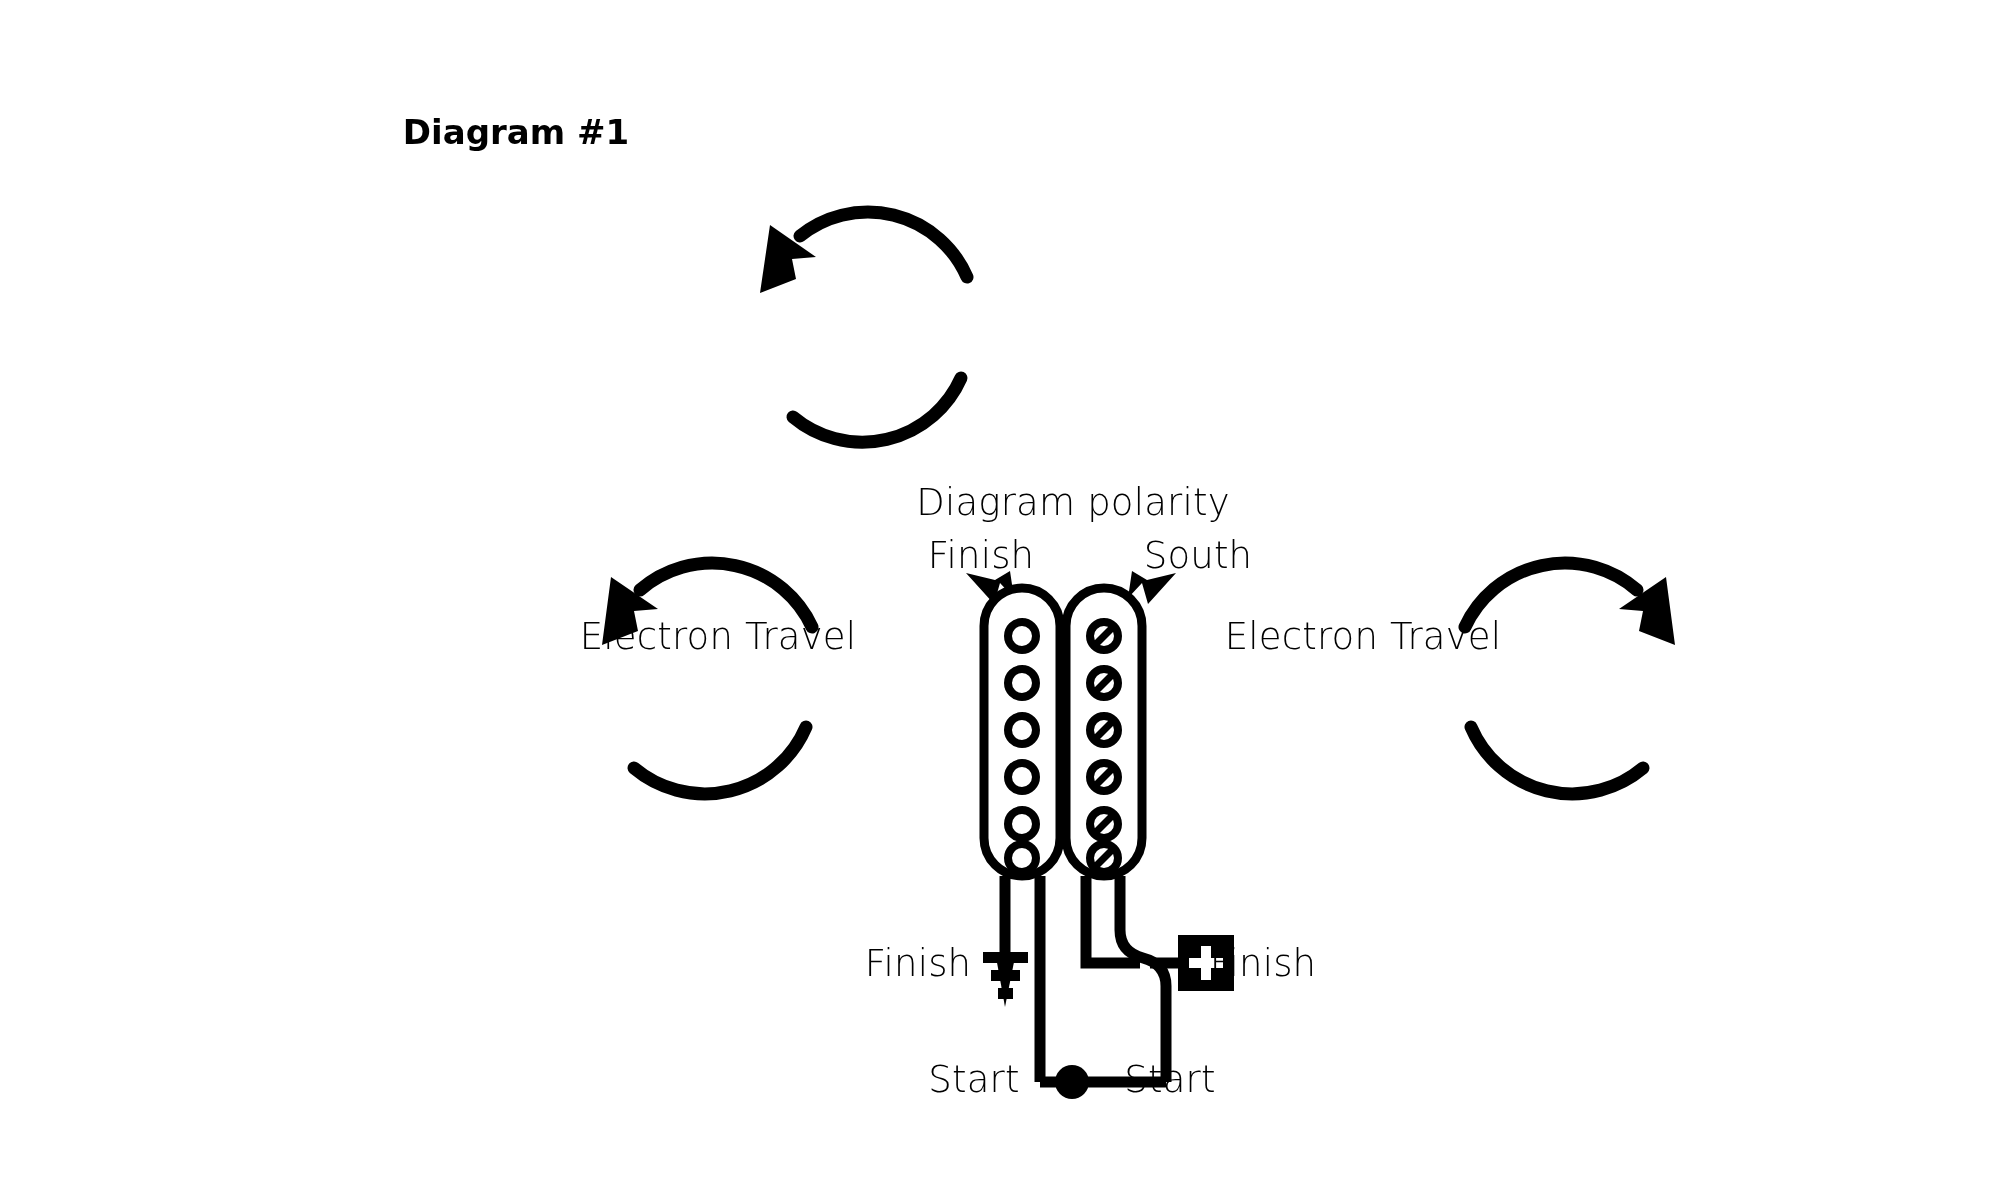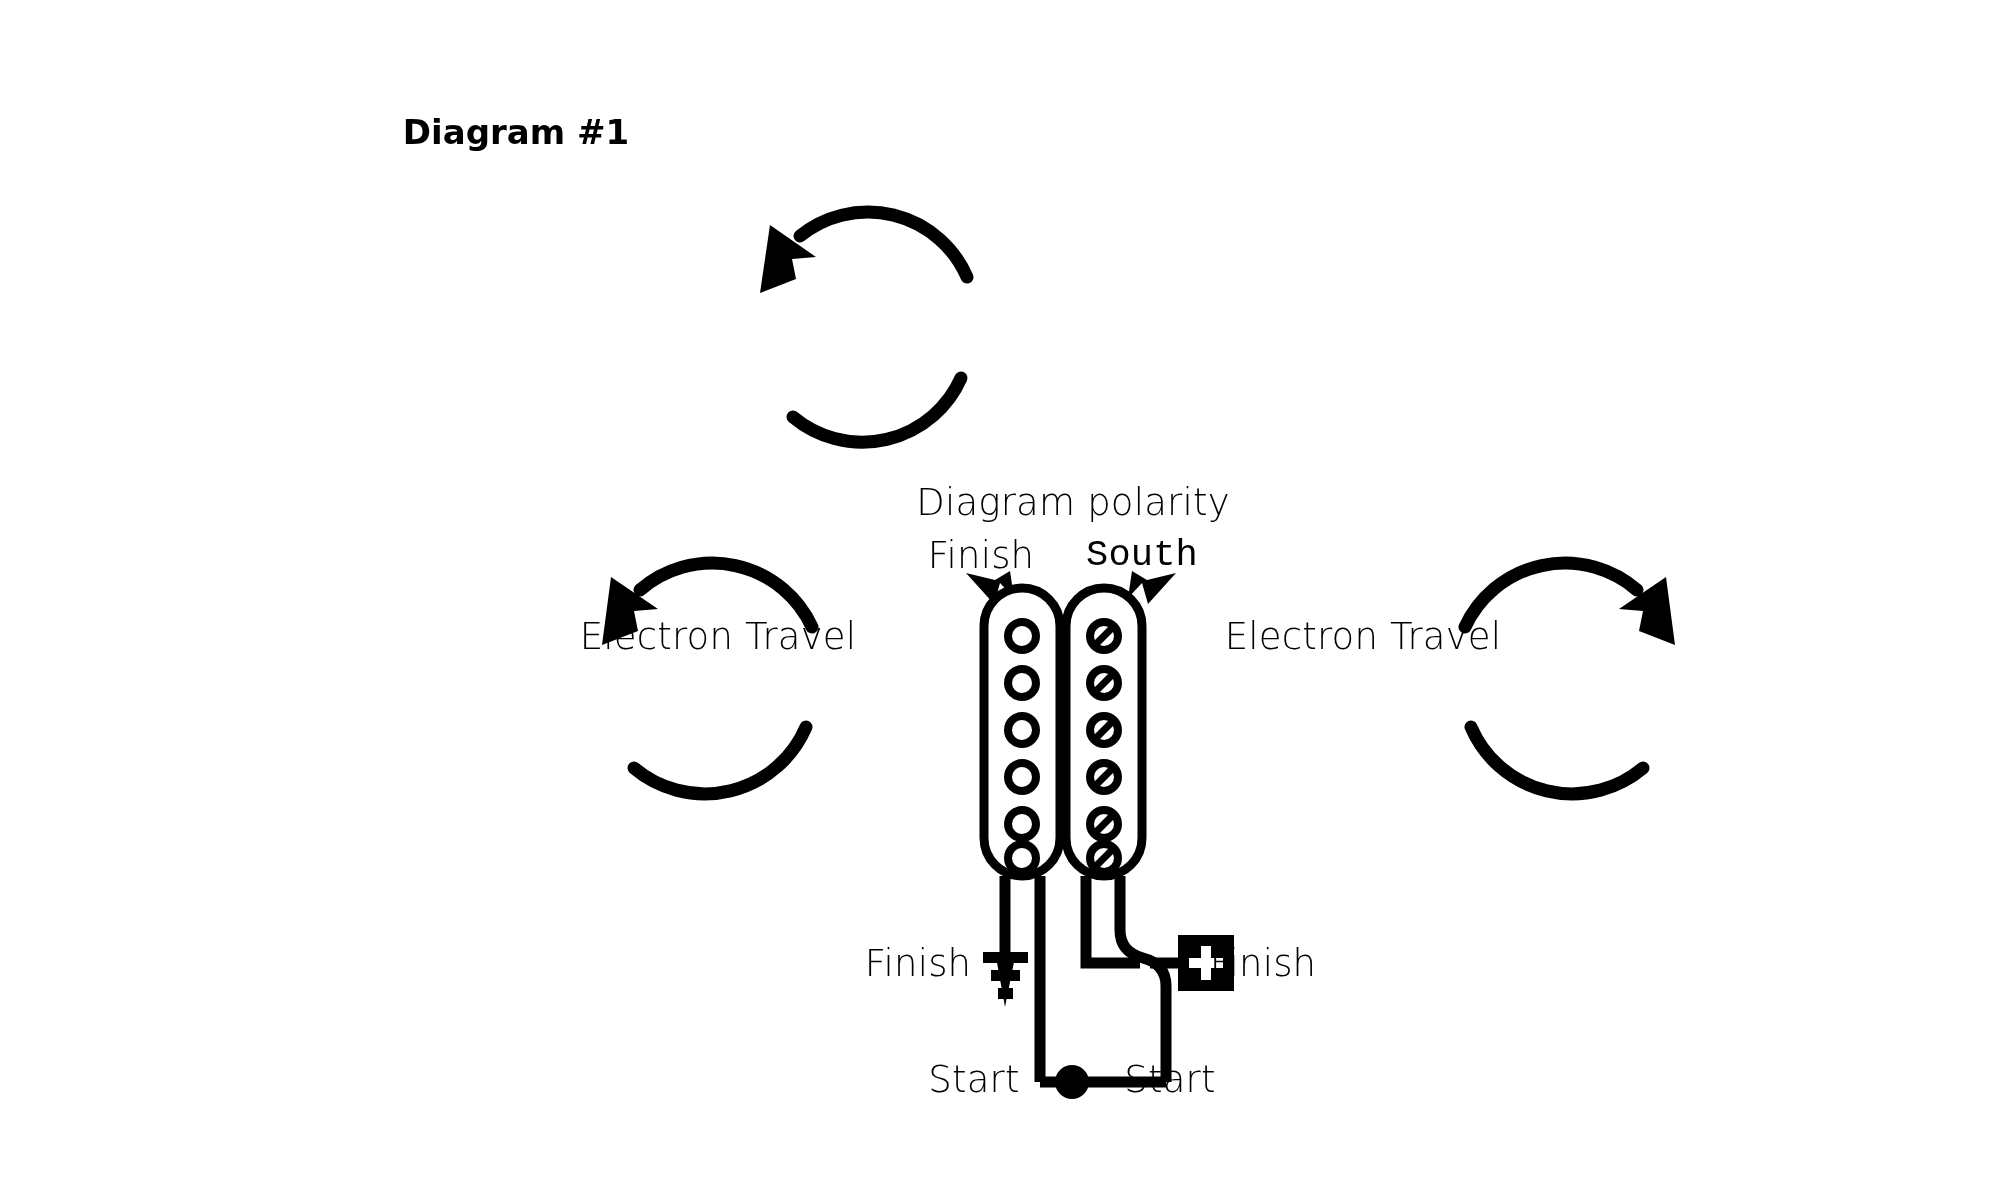--- a/index.html
+++ b/index.html
@@ -69,25 +69,24 @@
     font-size: 37px;
     transform: translate(-50%, -50%);
   }
   #north-label {
     left: 981px;
     top: 555px;
     font-size: 37px;
     transform: translate(-50%, -50%);
   }
   #south-label {
-    left: 1142px;
+    left: 1198px;
     top: 555px;
     font-size: 37px;
     transform: translate(-50%, -50%);
-    font-family: Liberation Mono, monospace;
   }
   #finish-left-label {
     left: 918px;
     top: 963px;
     font-size: 37px;
     transform: translate(-50%, -50%);
   }
   #finish-right-label {
     left: 1263px;
     top: 963px;

